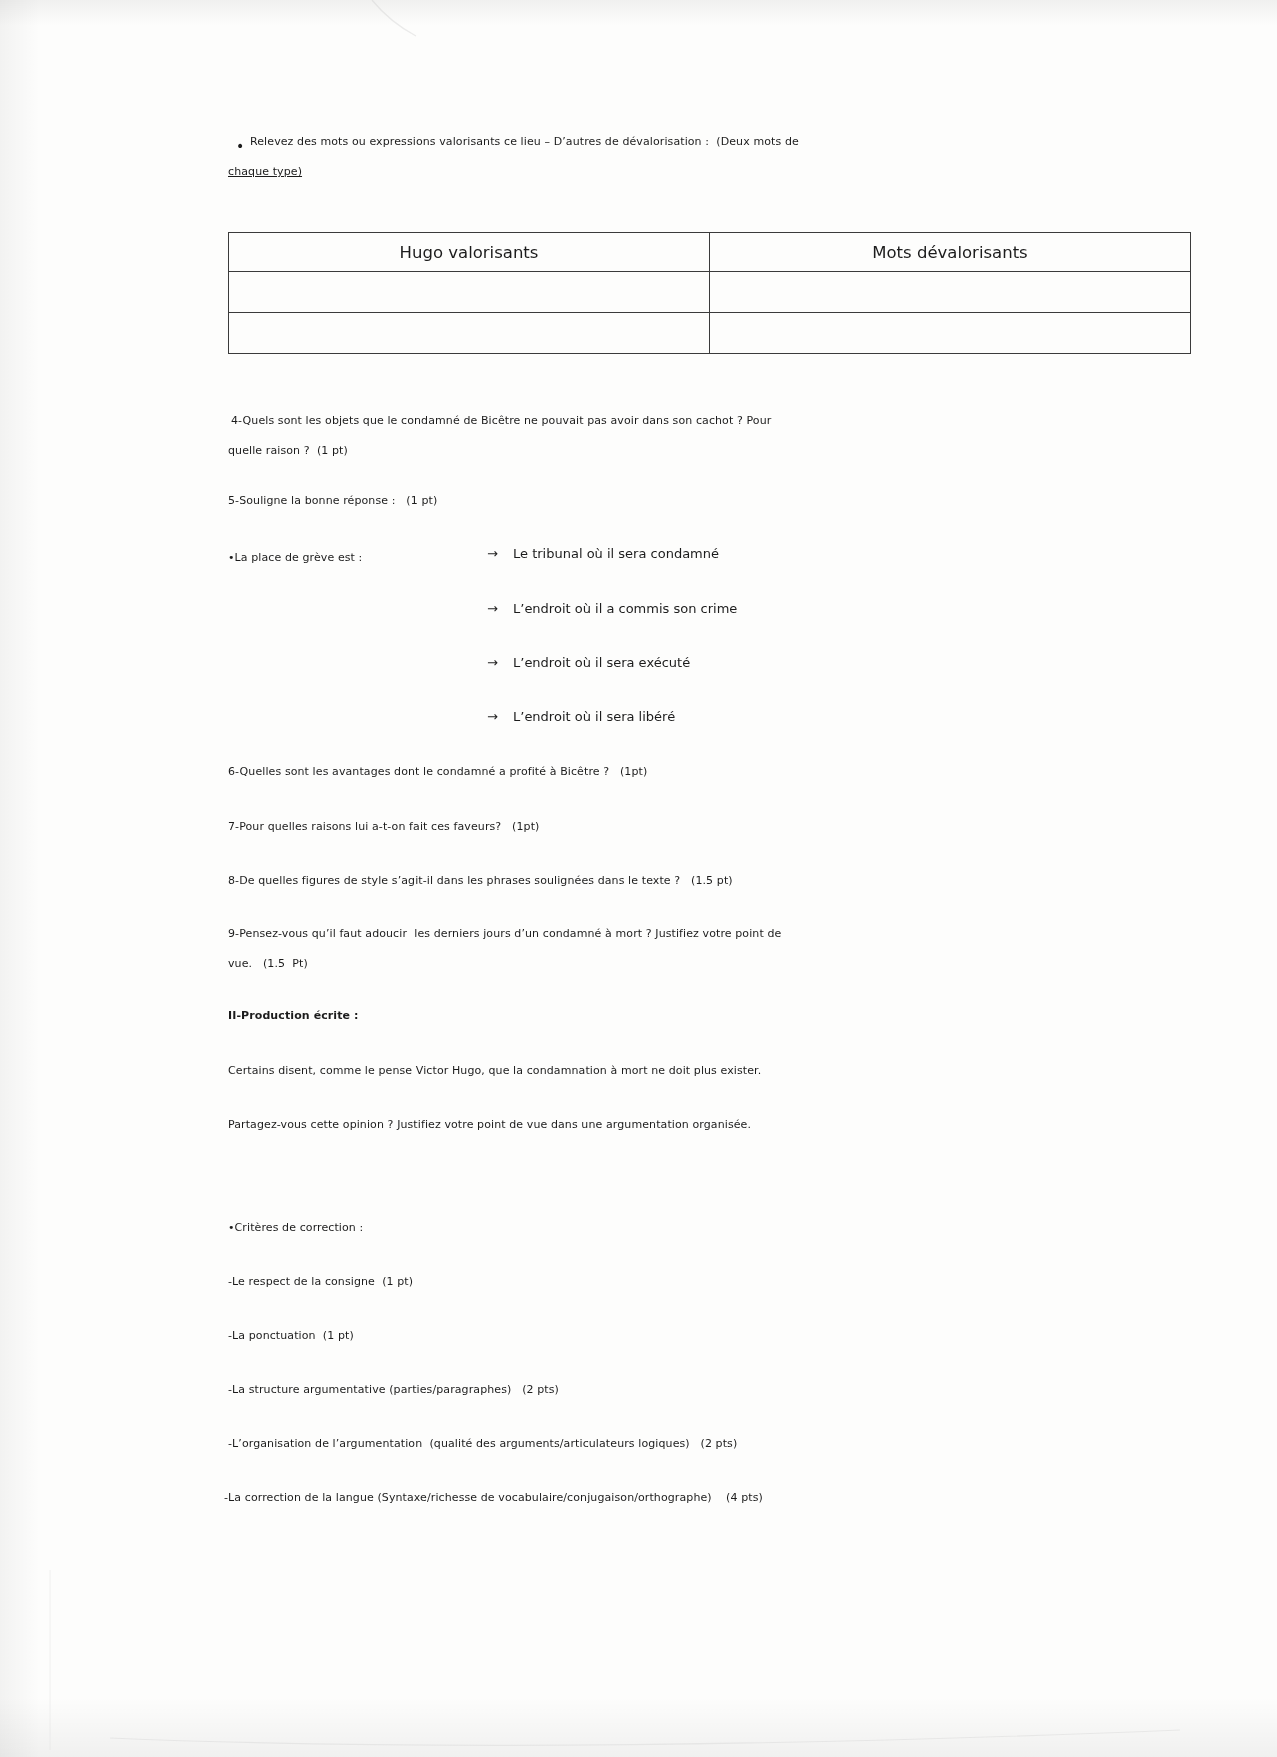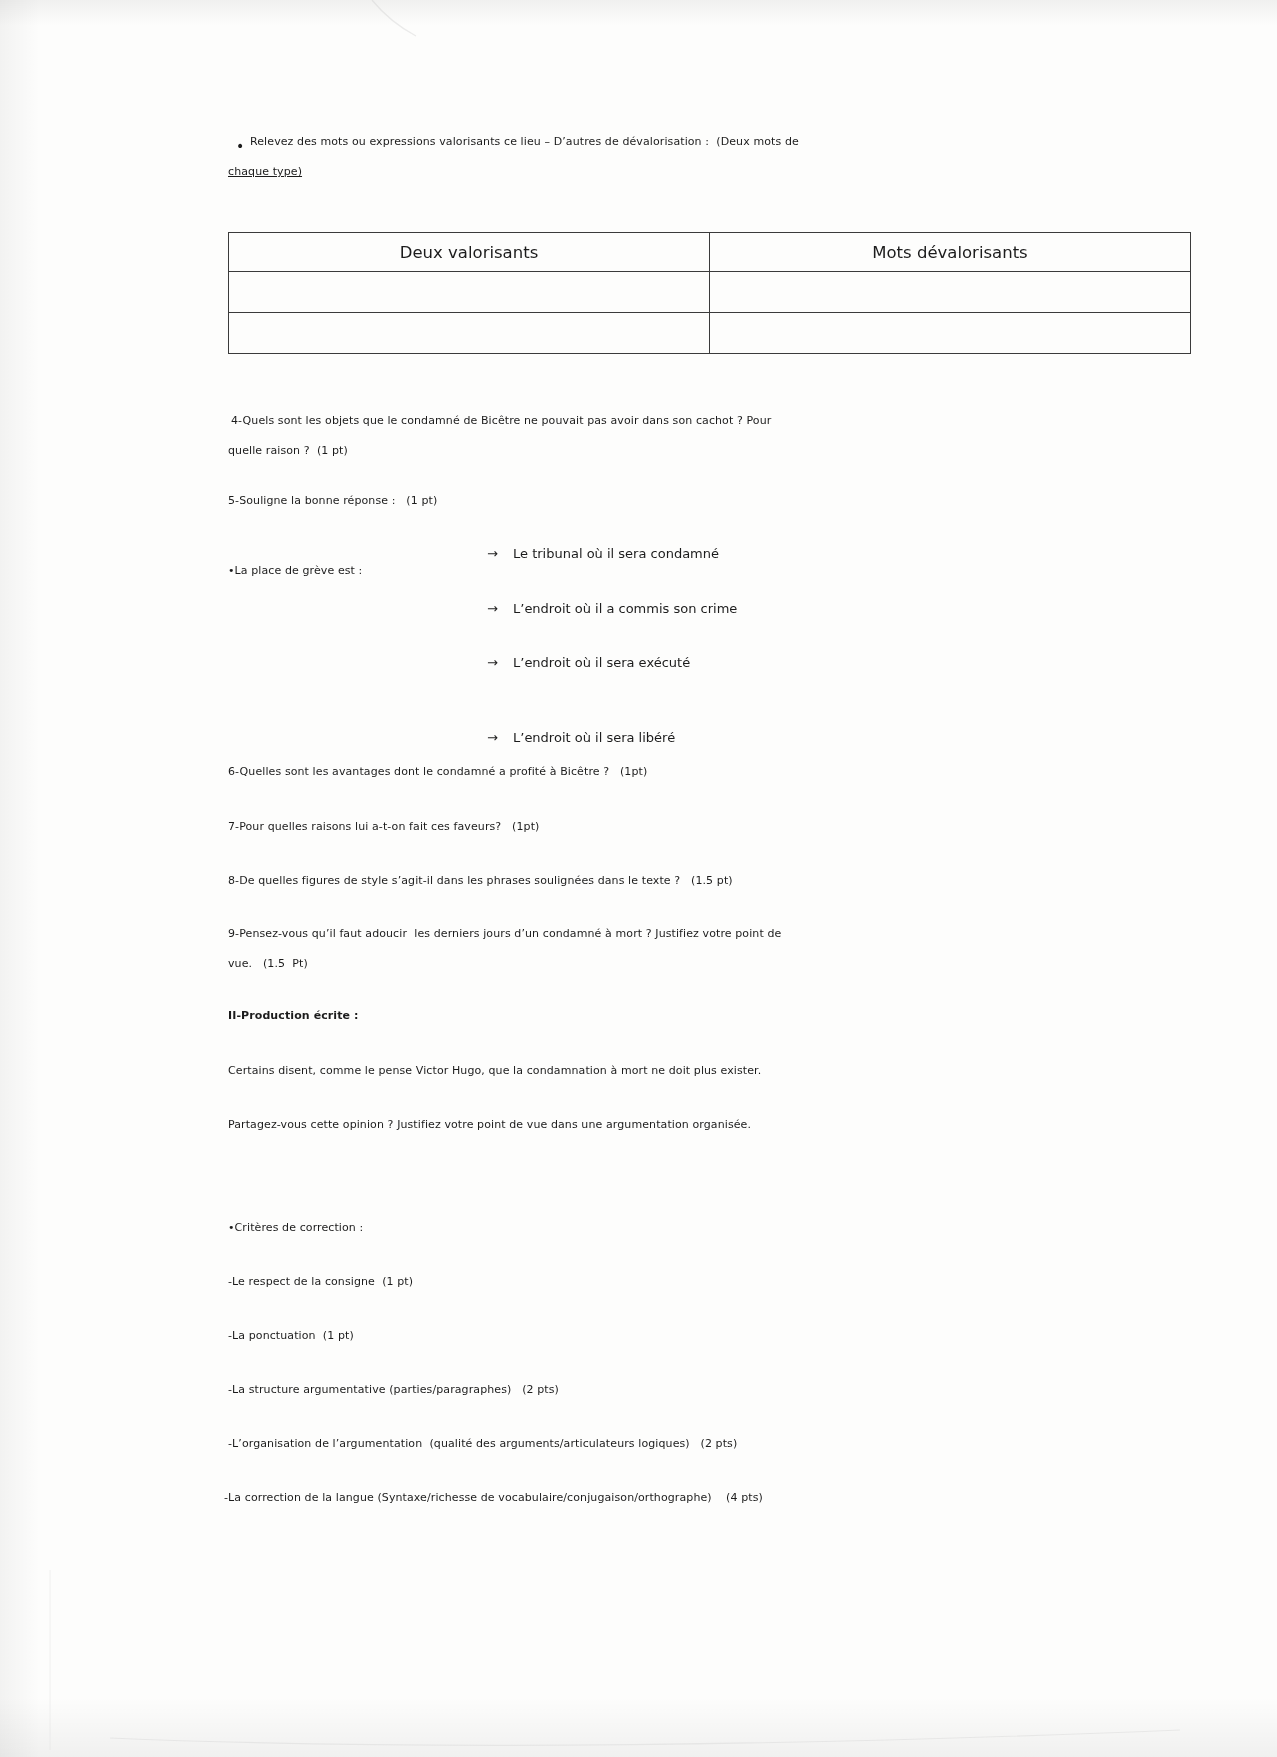--- a/index.html
+++ b/index.html
@@ -112,51 +112,51 @@
 
   <div class="content">
 
     <div class="txt" style="left:236px; top:136px; font-size:14px;">•</div>
     <div class="txt" style="left:250px; top:133px; width:930px;">Relevez des mots ou expressions valorisants ce lieu – D’autres de dévalorisation :  (Deux mots de</div>
     <div class="txt" style="left:228px; top:163px; width:930px;text-decoration:underline;">chaque type)</div>
 
     <table class="words">
       <tbody>
           <tr>
-        <th>Deux valorisants</th>
+        <th>Hugo valorisants</th>
         <th>Mots dévalorisants</th>
       </tr>
       <tr>
         <td></td>
         <td></td>
       </tr>
       <tr>
         <td></td>
         <td></td>
       </tr>
     </tbody>
       </table>
 
     <div class="txt" style="left:231px; top:412px; width:960px;">4-Quels sont les objets que le condamné de Bicêtre ne pouvait pas avoir dans son cachot ? Pour</div>
     <div class="txt" style="left:228px; top:442px;">quelle raison ?  (1 pt)</div>
 
     <div class="txt" style="left:228px; top:492px;">5-Souligne la bonne réponse :   (1 pt)</div>
 
-    <div class="txt" style="left:228px; top:562px;text-align:center;">•La place de grève est :</div>
+    <div class="txt" style="left:228px; top:549px;text-align:center;">•La place de grève est :</div>
 
     <div class="arrow-row" style="left:487px; top:546px;">
       <span class="arrow-glyph">→</span><span>Le tribunal où il sera condamné</span>
     </div>
     <div class="arrow-row" style="left:487px; top:601px;">
       <span class="arrow-glyph">→</span><span>L’endroit où il a commis son crime</span>
     </div>
     <div class="arrow-row" style="left:487px; top:655px;">
       <span class="arrow-glyph">→</span><span>L’endroit où il sera exécuté</span>
     </div>
-    <div class="arrow-row" style="left:487px; top:709px;margin-top:21px;">
+    <div class="arrow-row" style="left:487px; top:709px;">
       <span class="arrow-glyph">→</span><span>L’endroit où il sera libéré</span>
     </div>
 
     <div class="txt" style="left:228px; top:763px;">6-Quelles sont les avantages dont le condamné a profité à Bicêtre ?   (1pt)</div>
     <div class="txt" style="left:228px; top:818px;">7-Pour quelles raisons lui a-t-on fait ces faveurs?   (1pt)</div>
     <div class="txt" style="left:228px; top:872px;text-align:center;">8-De quelles figures de style s’agit-il dans les phrases soulignées dans le texte ?   (1.5 pt)</div>
     <div class="txt" style="left:228px; top:925px; width:960px;">9-Pensez-vous qu’il faut adoucir  les derniers jours d’un condamné à mort ? Justifiez votre point de</div>
     <div class="txt" style="left:228px; top:955px;text-align:center;">vue.   (1.5  Pt)</div>
 
     <div class="txt bold" style="left:228px; top:1007px;">II-Production écrite :</div>

